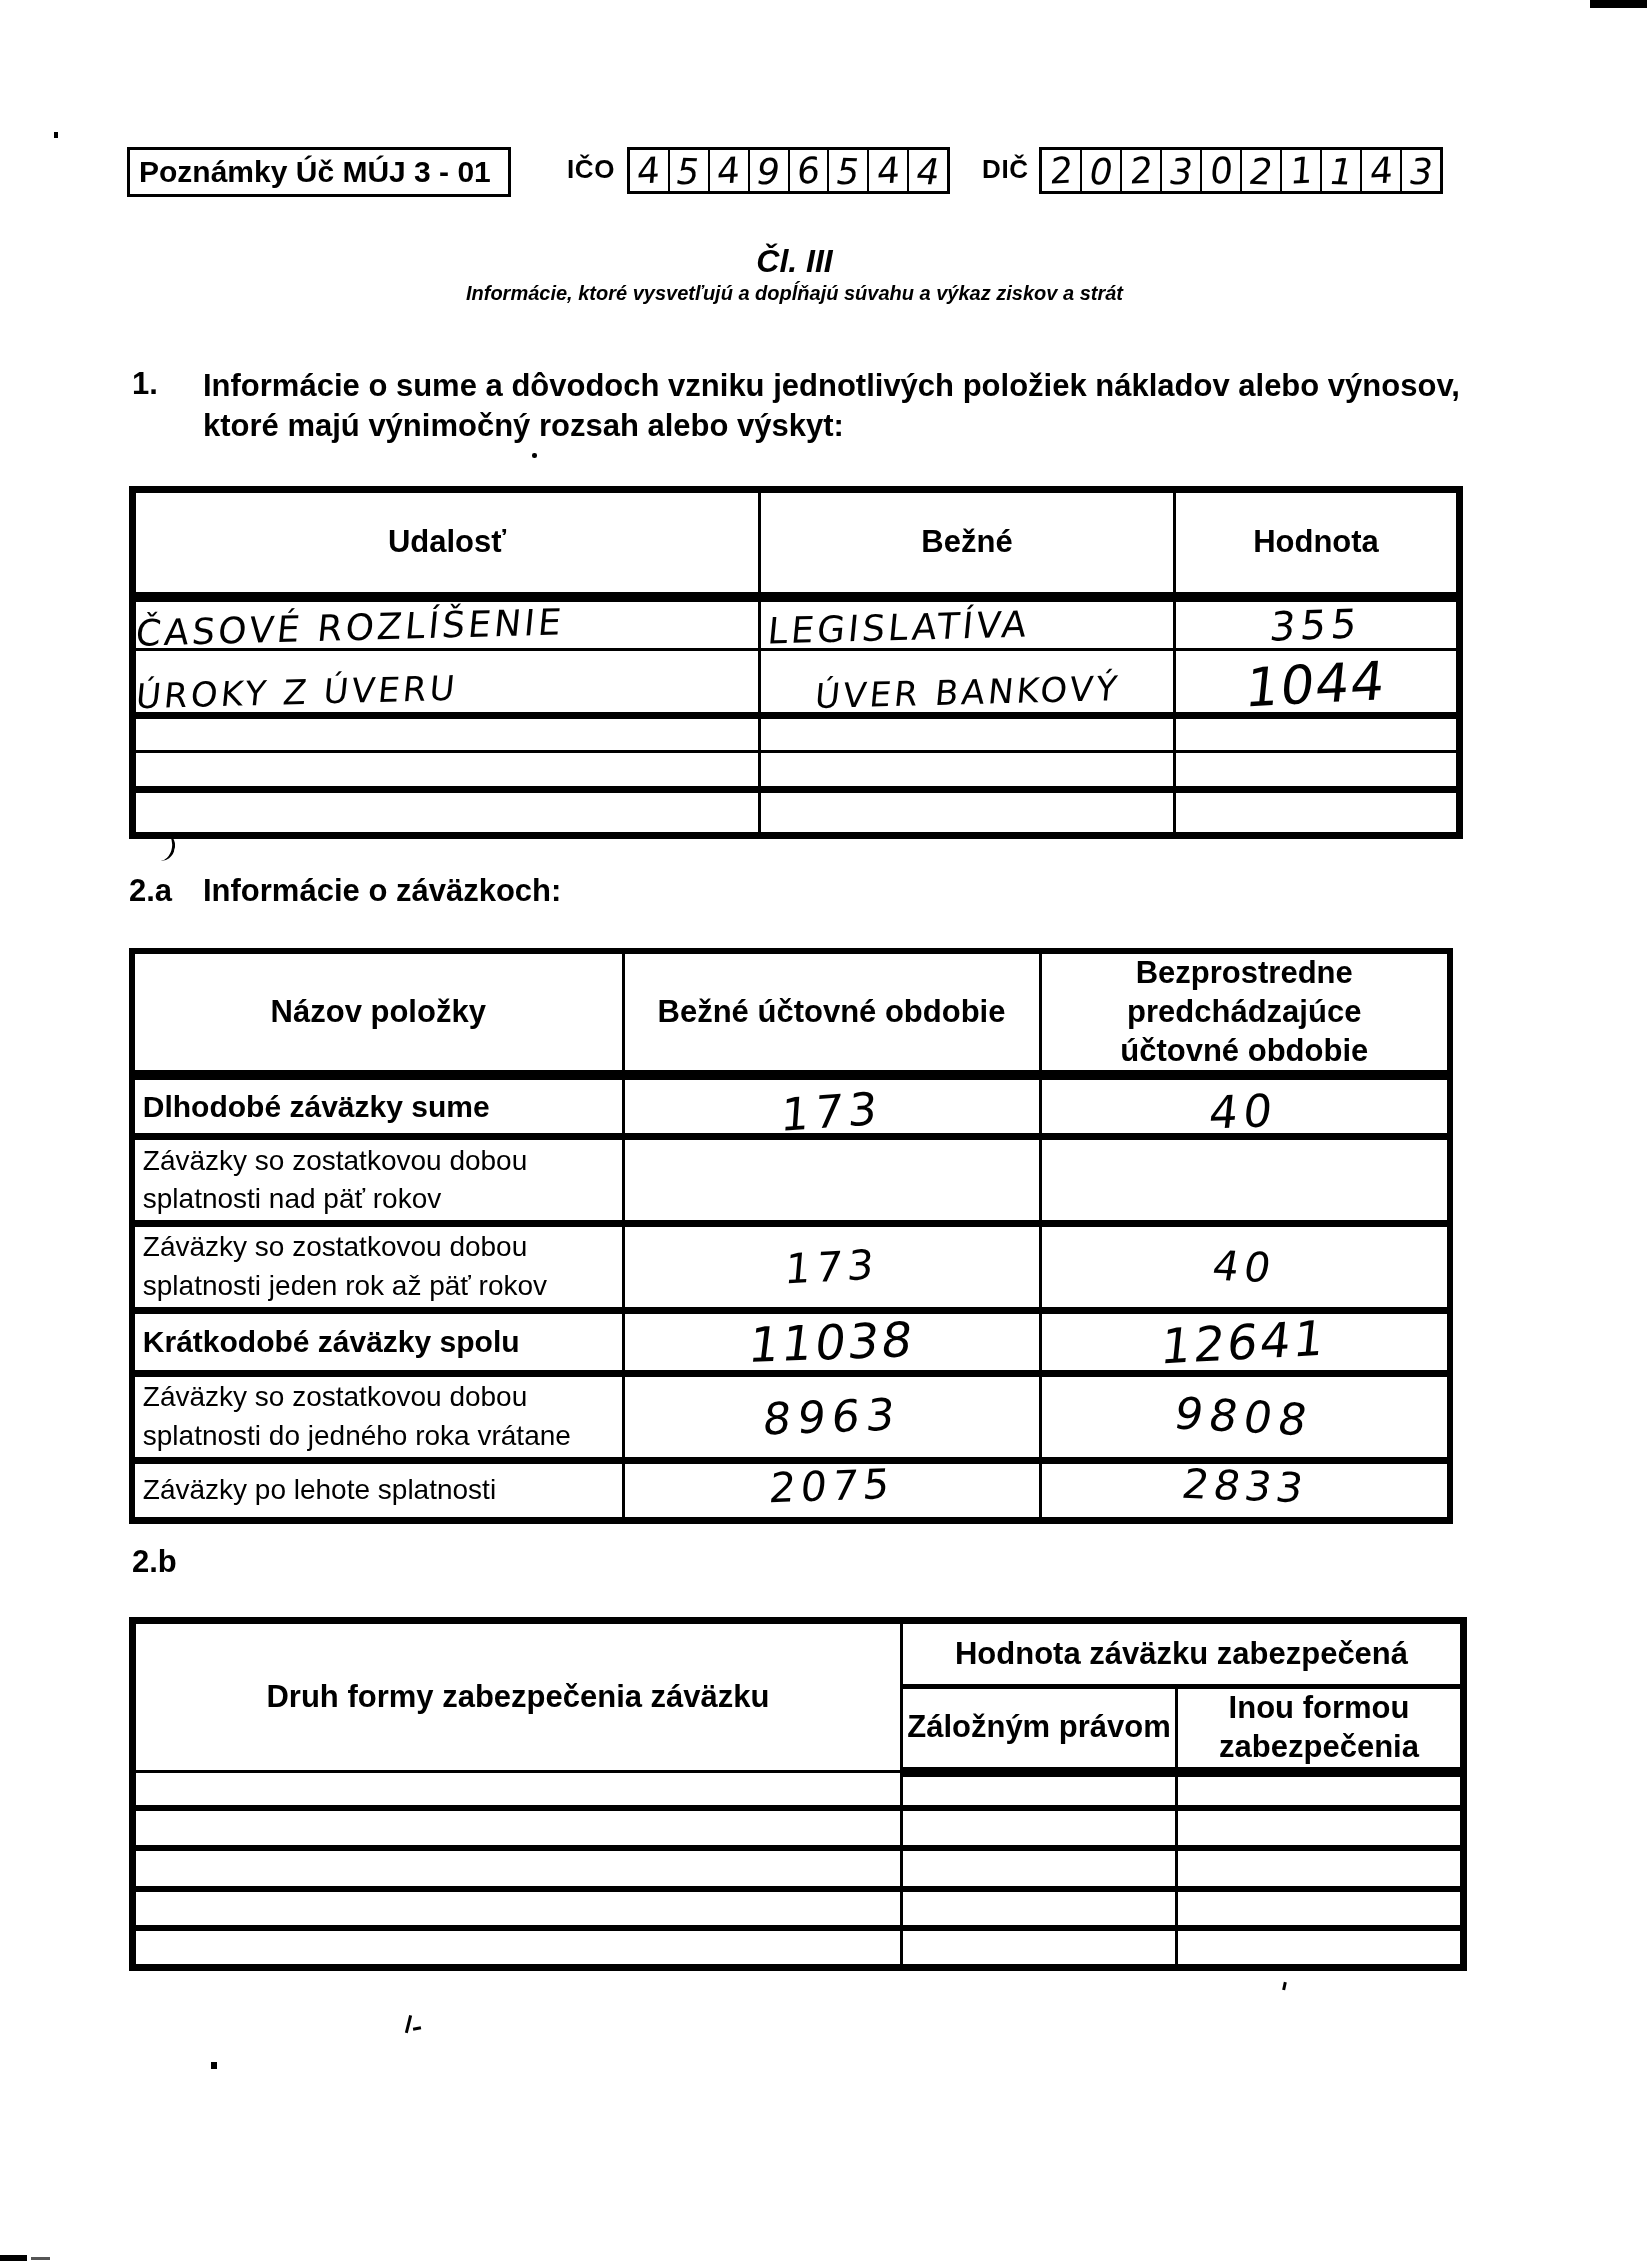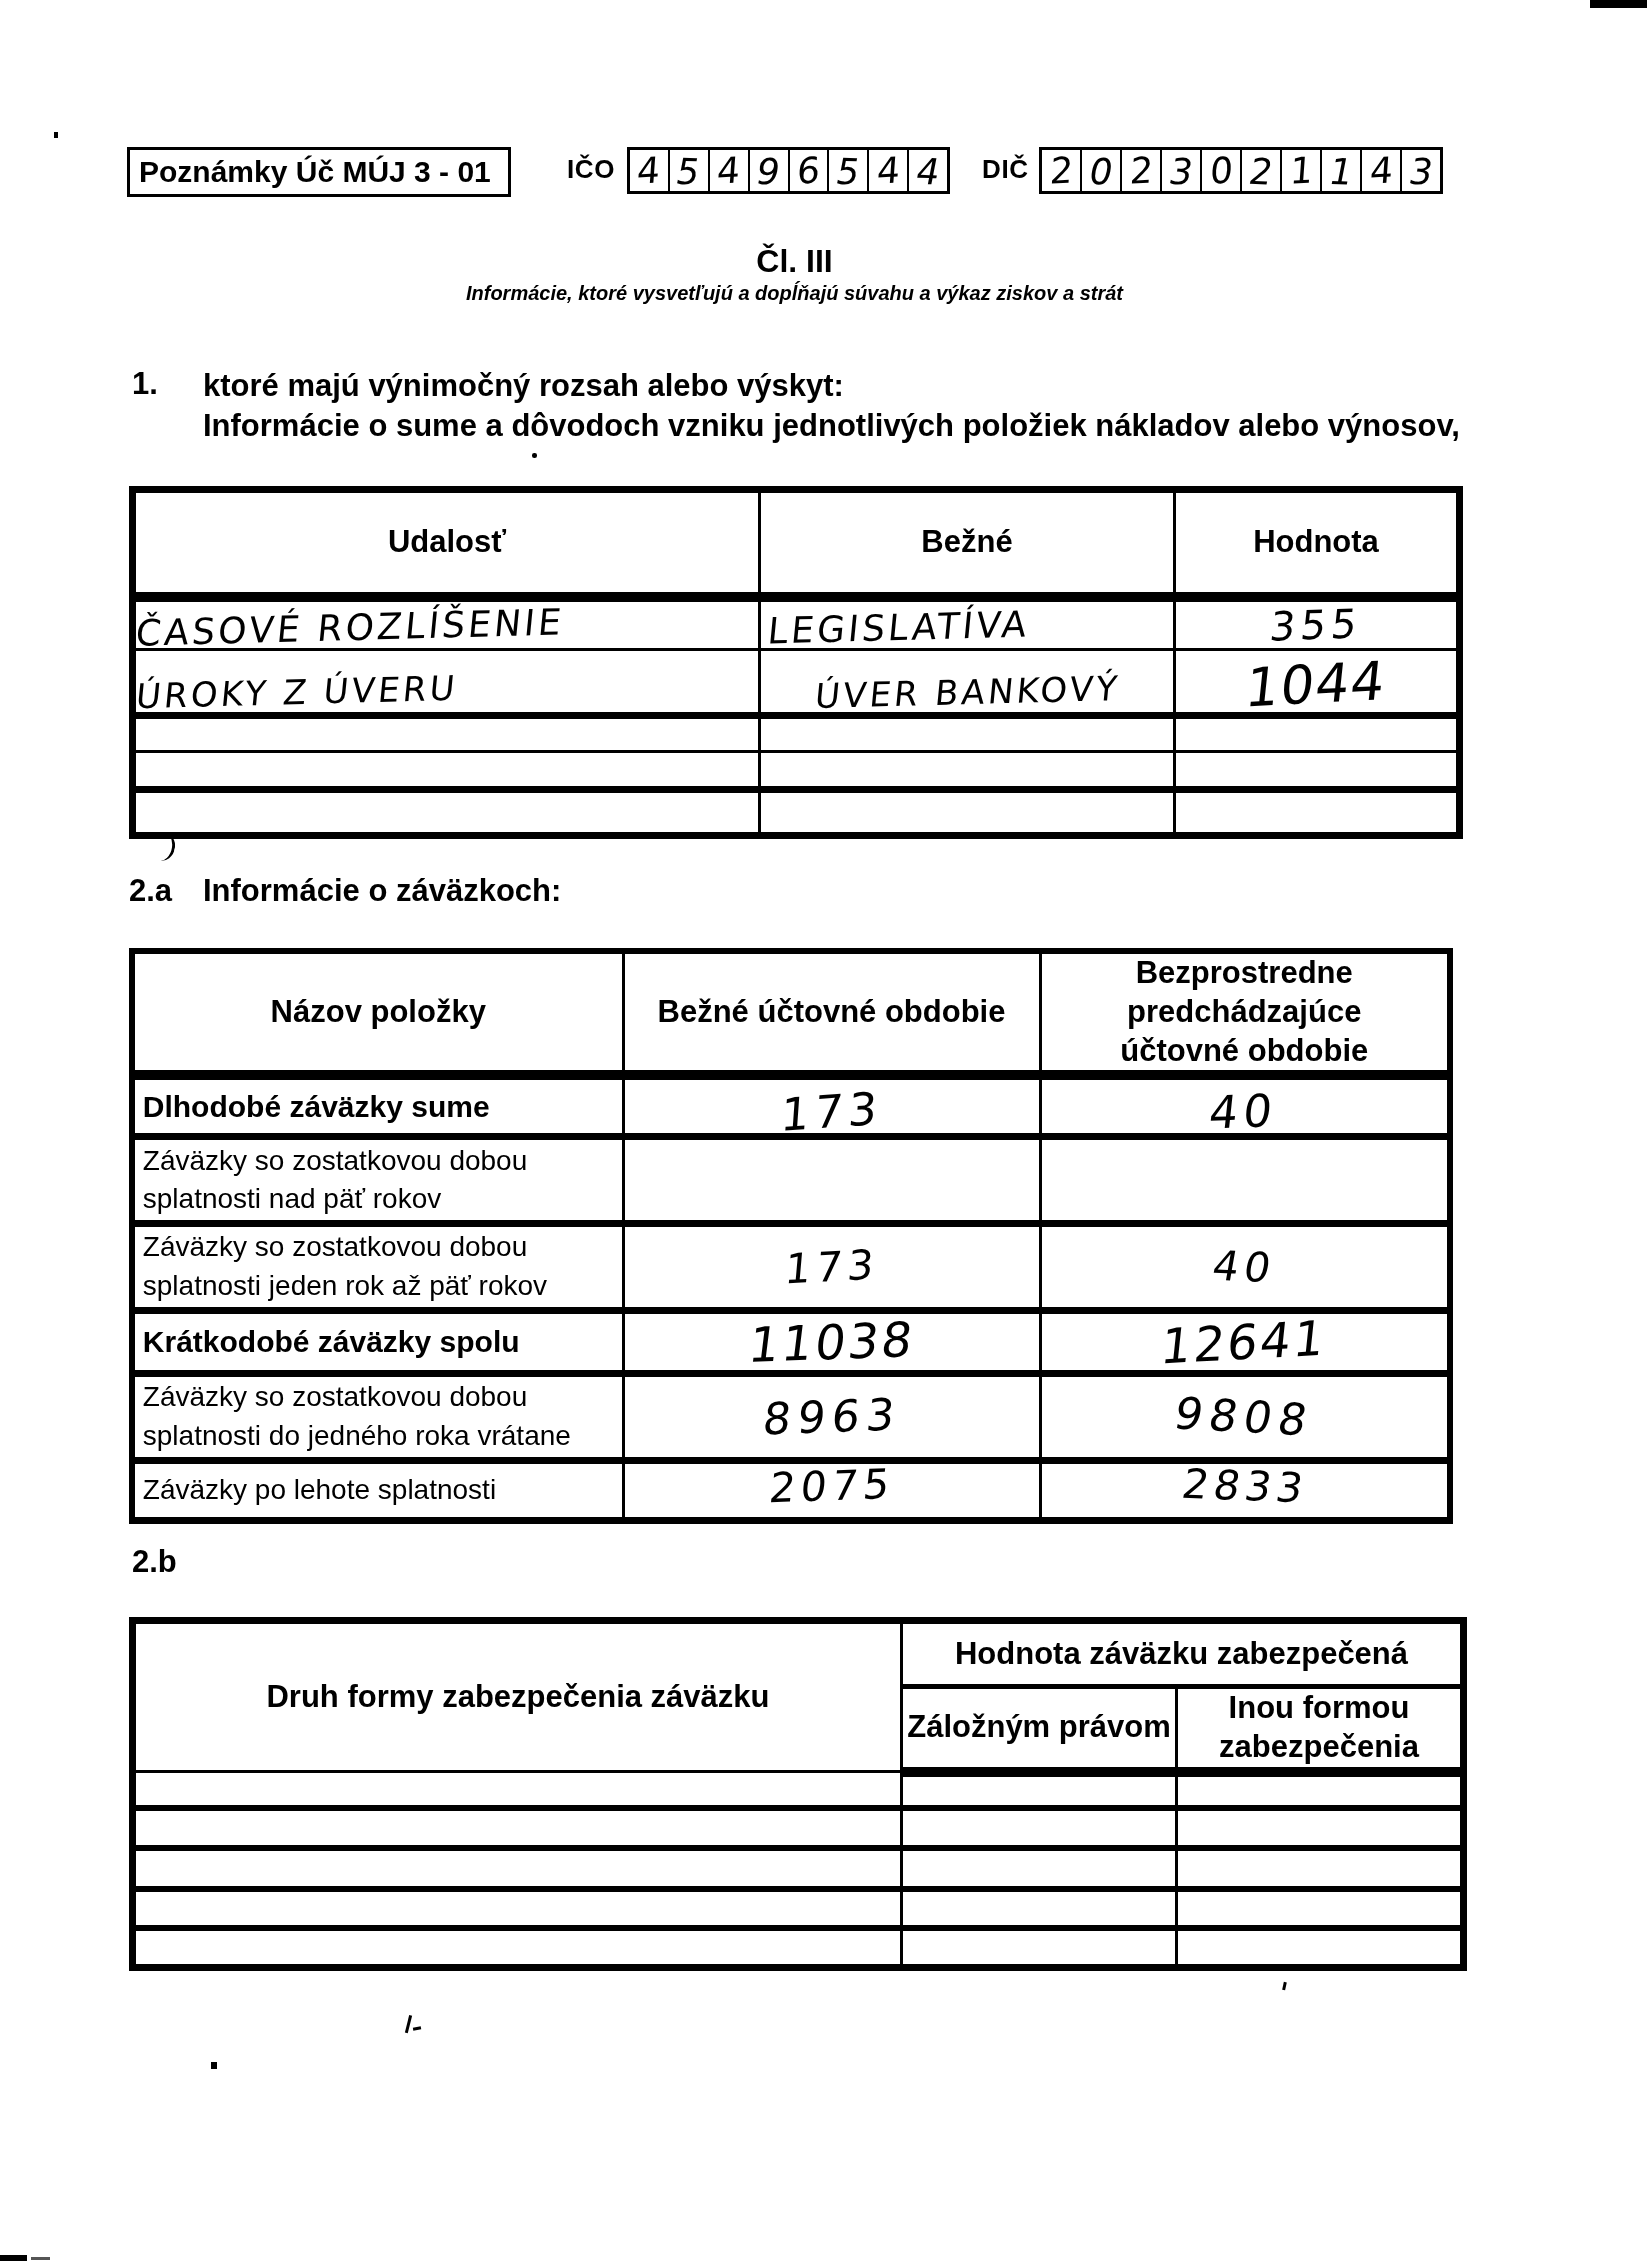--- a/index.html
+++ b/index.html
@@ -22,21 +22,21 @@
   .digit-cell{
     flex:1 1 0;border-left:2.6px solid #000;box-sizing:border-box;
     display:flex;align-items:center;justify-content:center;overflow:visible;
   }
   .digit-cell:first-child{border-left:none;}
   .hw{display:inline-block;font-family:"DejaVu Sans",sans-serif;font-weight:400;}
   .digit-cell .hw{font-size:36px;transform:rotate(-3deg) skewX(-7deg);}
   .digit-cell:nth-child(even) .hw{transform:rotate(2deg) skewX(-9deg) translateY(1.3px);}
   
   .center-line{position:absolute;left:58px;width:1473px;text-align:center;}
-  .article-title{top:243px;font-size:32px;font-weight:bold;}
+  .article-title{top:243px;font-size:32px;font-weight:bold;font-style:italic;}
   .article-subtitle{top:282px;font-size:20px;font-weight:bold;font-style:italic;}
   
   .sec-num{position:absolute;font-size:31px;font-weight:bold;}
   .sec-text{position:absolute;font-size:31px;font-weight:bold;white-space:nowrap;}
   .p-line{line-height:40px;white-space:nowrap;}
   
   table.tbl{position:absolute;border-collapse:collapse;table-layout:fixed;background:#fff;}
   .tbl td,.tbl th{border:3.2px solid #000;padding:0;vertical-align:middle;overflow:visible;box-sizing:border-box;}
   .tbl th{font-size:31px;font-weight:bold;text-align:center;line-height:1.25;}
   
@@ -152,22 +152,22 @@
     <div class="digit-cell">
         <span class="hw">3</span>
       </div>
   </div>
 
   <div class="center-line article-title">Čl. III</div>
   <div class="center-line article-subtitle">Informácie, ktoré vysvetľujú a dopĺňajú súvahu a výkaz ziskov a strát</div>
 
   <span class="sec-num" style="left:132px;top:366px;">1.</span>
   <div class="sec-text" style="left:203px;top:366px;">
+    <div class="p-line">Informácie o sume a dôvodoch vzniku jednotlivých položiek nákladov alebo výnosov,</div>
     <div class="p-line">ktoré majú výnimočný rozsah alebo výskyt:</div>
-    <div class="p-line">Informácie o sume a dôvodoch vzniku jednotlivých položiek nákladov alebo výnosov,</div>
   </div>
 
   <table id="t1" class="tbl">
     <colgroup>
         <col style="width:627px">
         <col style="width:415px">
         <col style="width:285px">
       </colgroup>
     <tbody>
         <tr style="height:107px">

